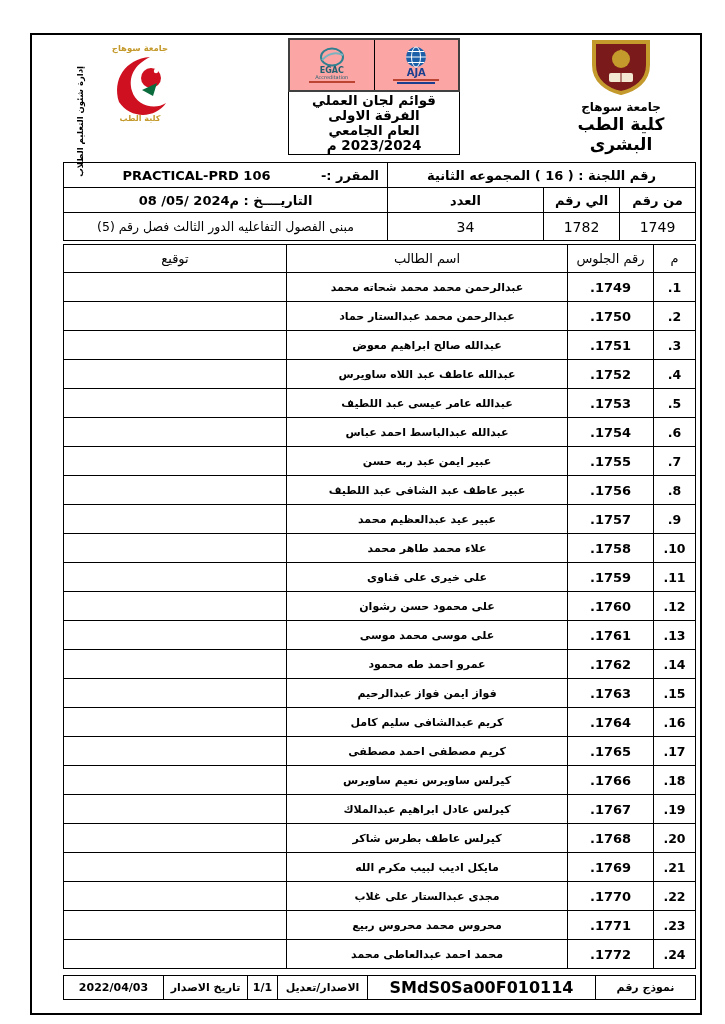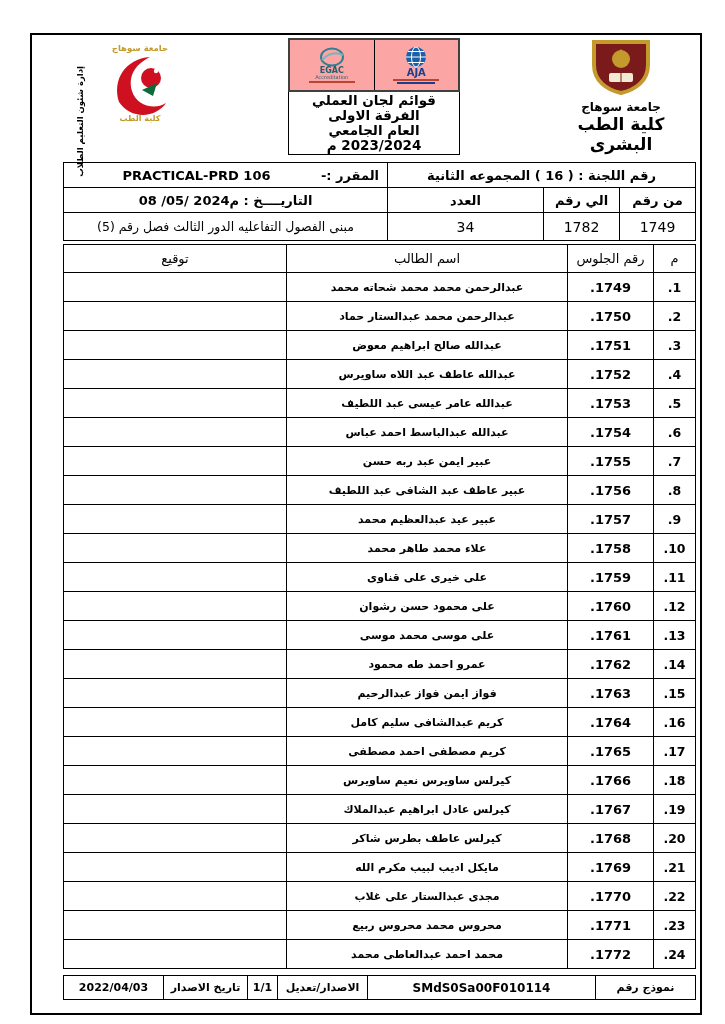--- a/index.html
+++ b/index.html
@@ -51,21 +51,21 @@
   .course-wrap .course-value{margin:auto}
   .ltr{direction:ltr;unicode-bidi:isolate}
   .student-table{margin-top:3px}
   .student-table th{height:27px;font-weight:normal;font-size:13px}
   .student-table td{height:28px;font-weight:bold}
   .student-table .student-name-cell{font-size:11px}
   .student-table .seat-number-cell{font-size:13px}
   .student-table .serial-cell{font-size:12.5px}
   .footer-table{margin-top:6px}
   .footer-table td{height:23px;font-weight:bold;font-size:11px}
-  .footer-table .code-cell{font-size:12px}
+  .footer-table .code-cell{font-size:16px}
 </style>
 </head>
 <body>
 
 <div class="frame">
 
   <div class="header">
 
     <div class="v-text">إدارة شئون التعليم الطلاب</div>
 

